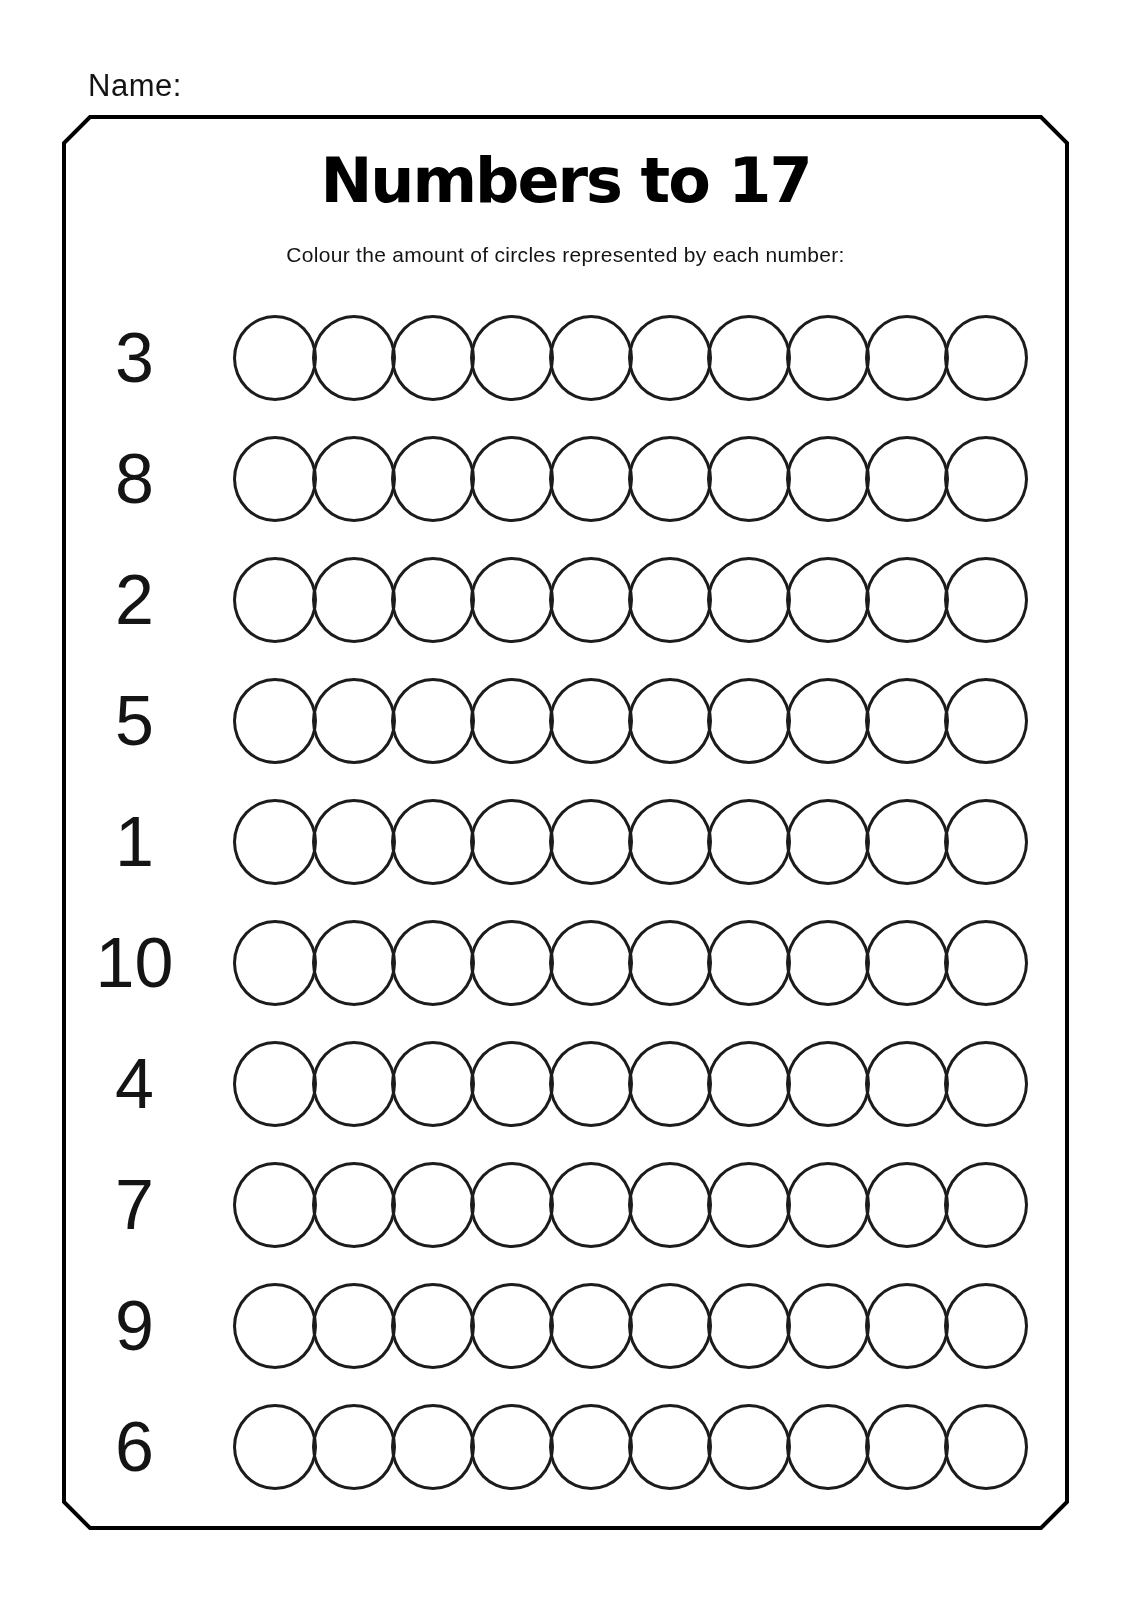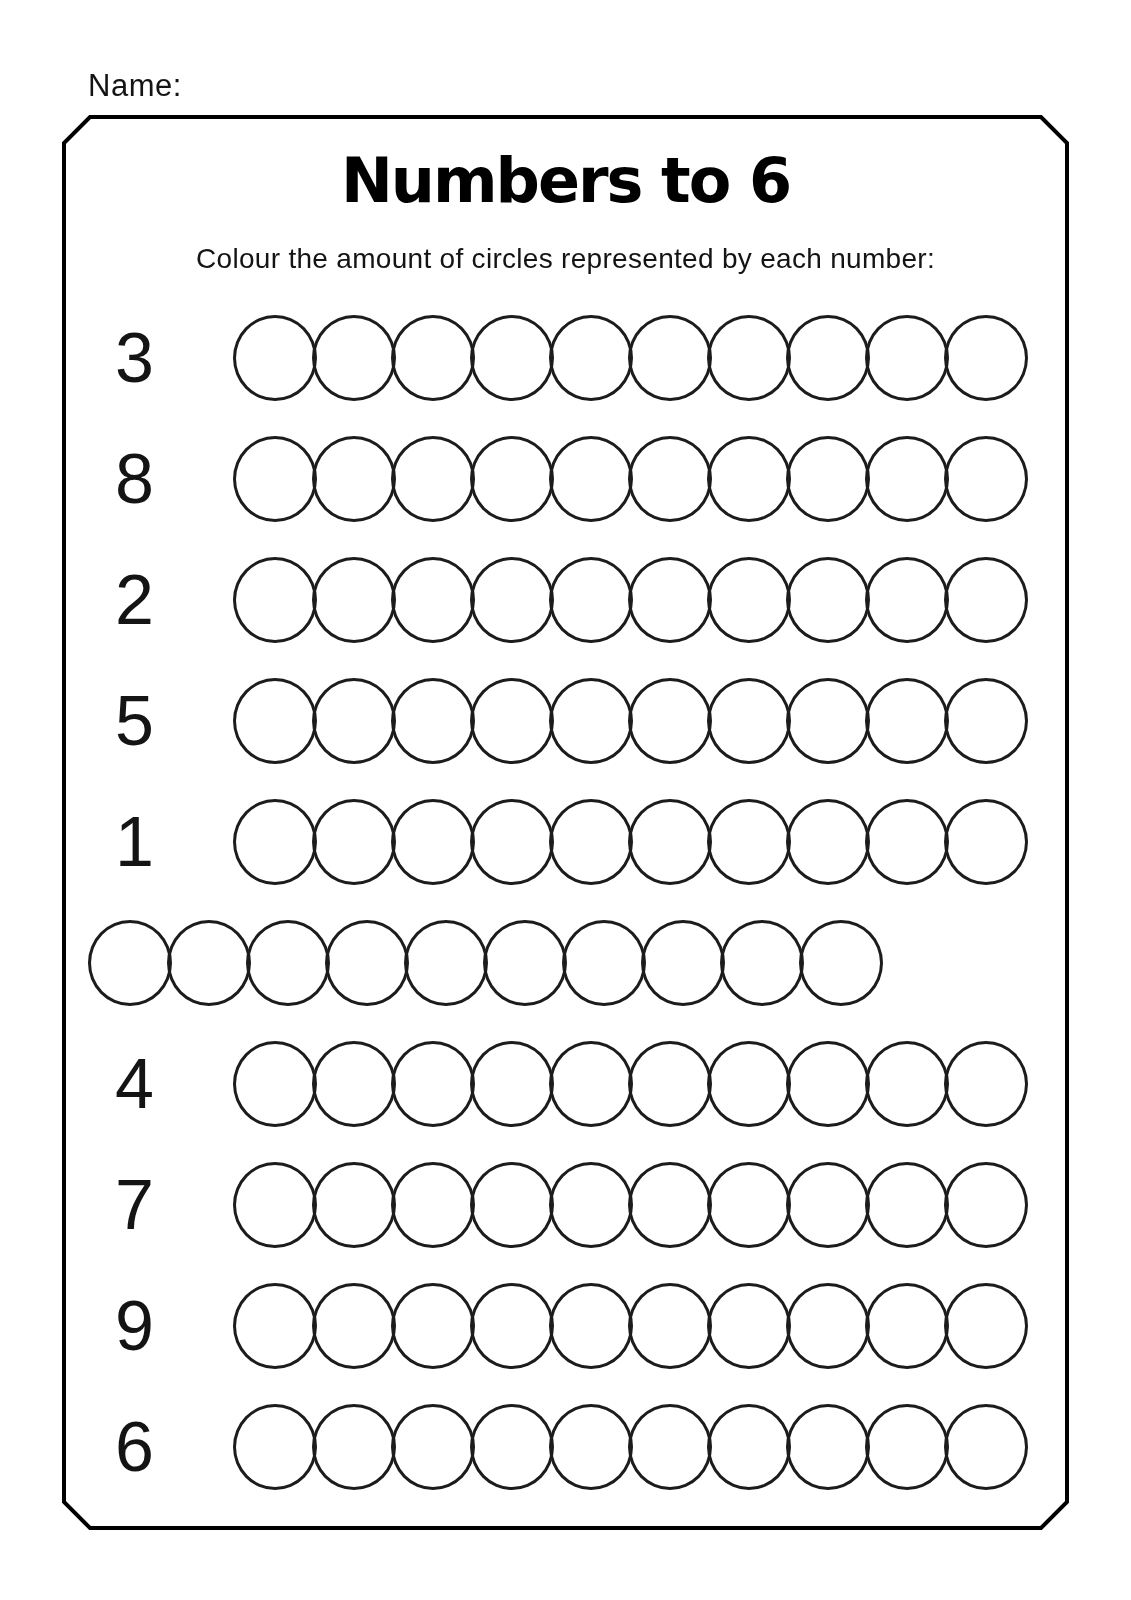--- a/index.html
+++ b/index.html
@@ -64,21 +64,21 @@
     letter-spacing: -2px;
     line-height: 1.15;
     color: var(--border);
   }
   .instruction {
     position: absolute;
     top: 128px;
     left: 0;
     right: 0;
     text-align: center;
-    font-size: 28px;
+    font-size: 21px;
     font-weight: 300;
     letter-spacing: 0.3px;
     color: var(--ink);
   }
   .rows {
     position: absolute;
     top: 182px;
     left: 0;
     right: 0;
   }
@@ -116,21 +116,21 @@
 <div class="page">
 
   <div class="name-label">Name:</div>
 
   <div class="sheet">
 
     <svg class="sheet-border" viewBox="0 0 1007 1415" preserveAspectRatio="none" xmlns="http://www.w3.org/2000/svg">
       <polygon points="28,2 979,2 1005,28 1005,1387 979,1413 28,1413 2,1387 2,28"></polygon>
     </svg>
 
-    <div class="title">Numbers to 6</div>
+    <div class="title">Numbers to 17</div>
 
     <div class="instruction">Colour the amount of circles represented by each number:</div>
 
     <div class="rows">
         <div class="row">
           <div class="row-number">3</div>
           <div class="circles">
             <div class="circle"></div>
             <div class="circle"></div>
             <div class="circle"></div>
@@ -197,20 +197,21 @@
             <div class="circle"></div>
             <div class="circle"></div>
             <div class="circle"></div>
             <div class="circle"></div>
             <div class="circle"></div>
             <div class="circle"></div>
             <div class="circle"></div>
           </div>
         </div>
         <div class="row">
+          <div class="row-number">10</div>
           <div class="circles">
             <div class="circle"></div>
             <div class="circle"></div>
             <div class="circle"></div>
             <div class="circle"></div>
             <div class="circle"></div>
             <div class="circle"></div>
             <div class="circle"></div>
             <div class="circle"></div>
             <div class="circle"></div>

